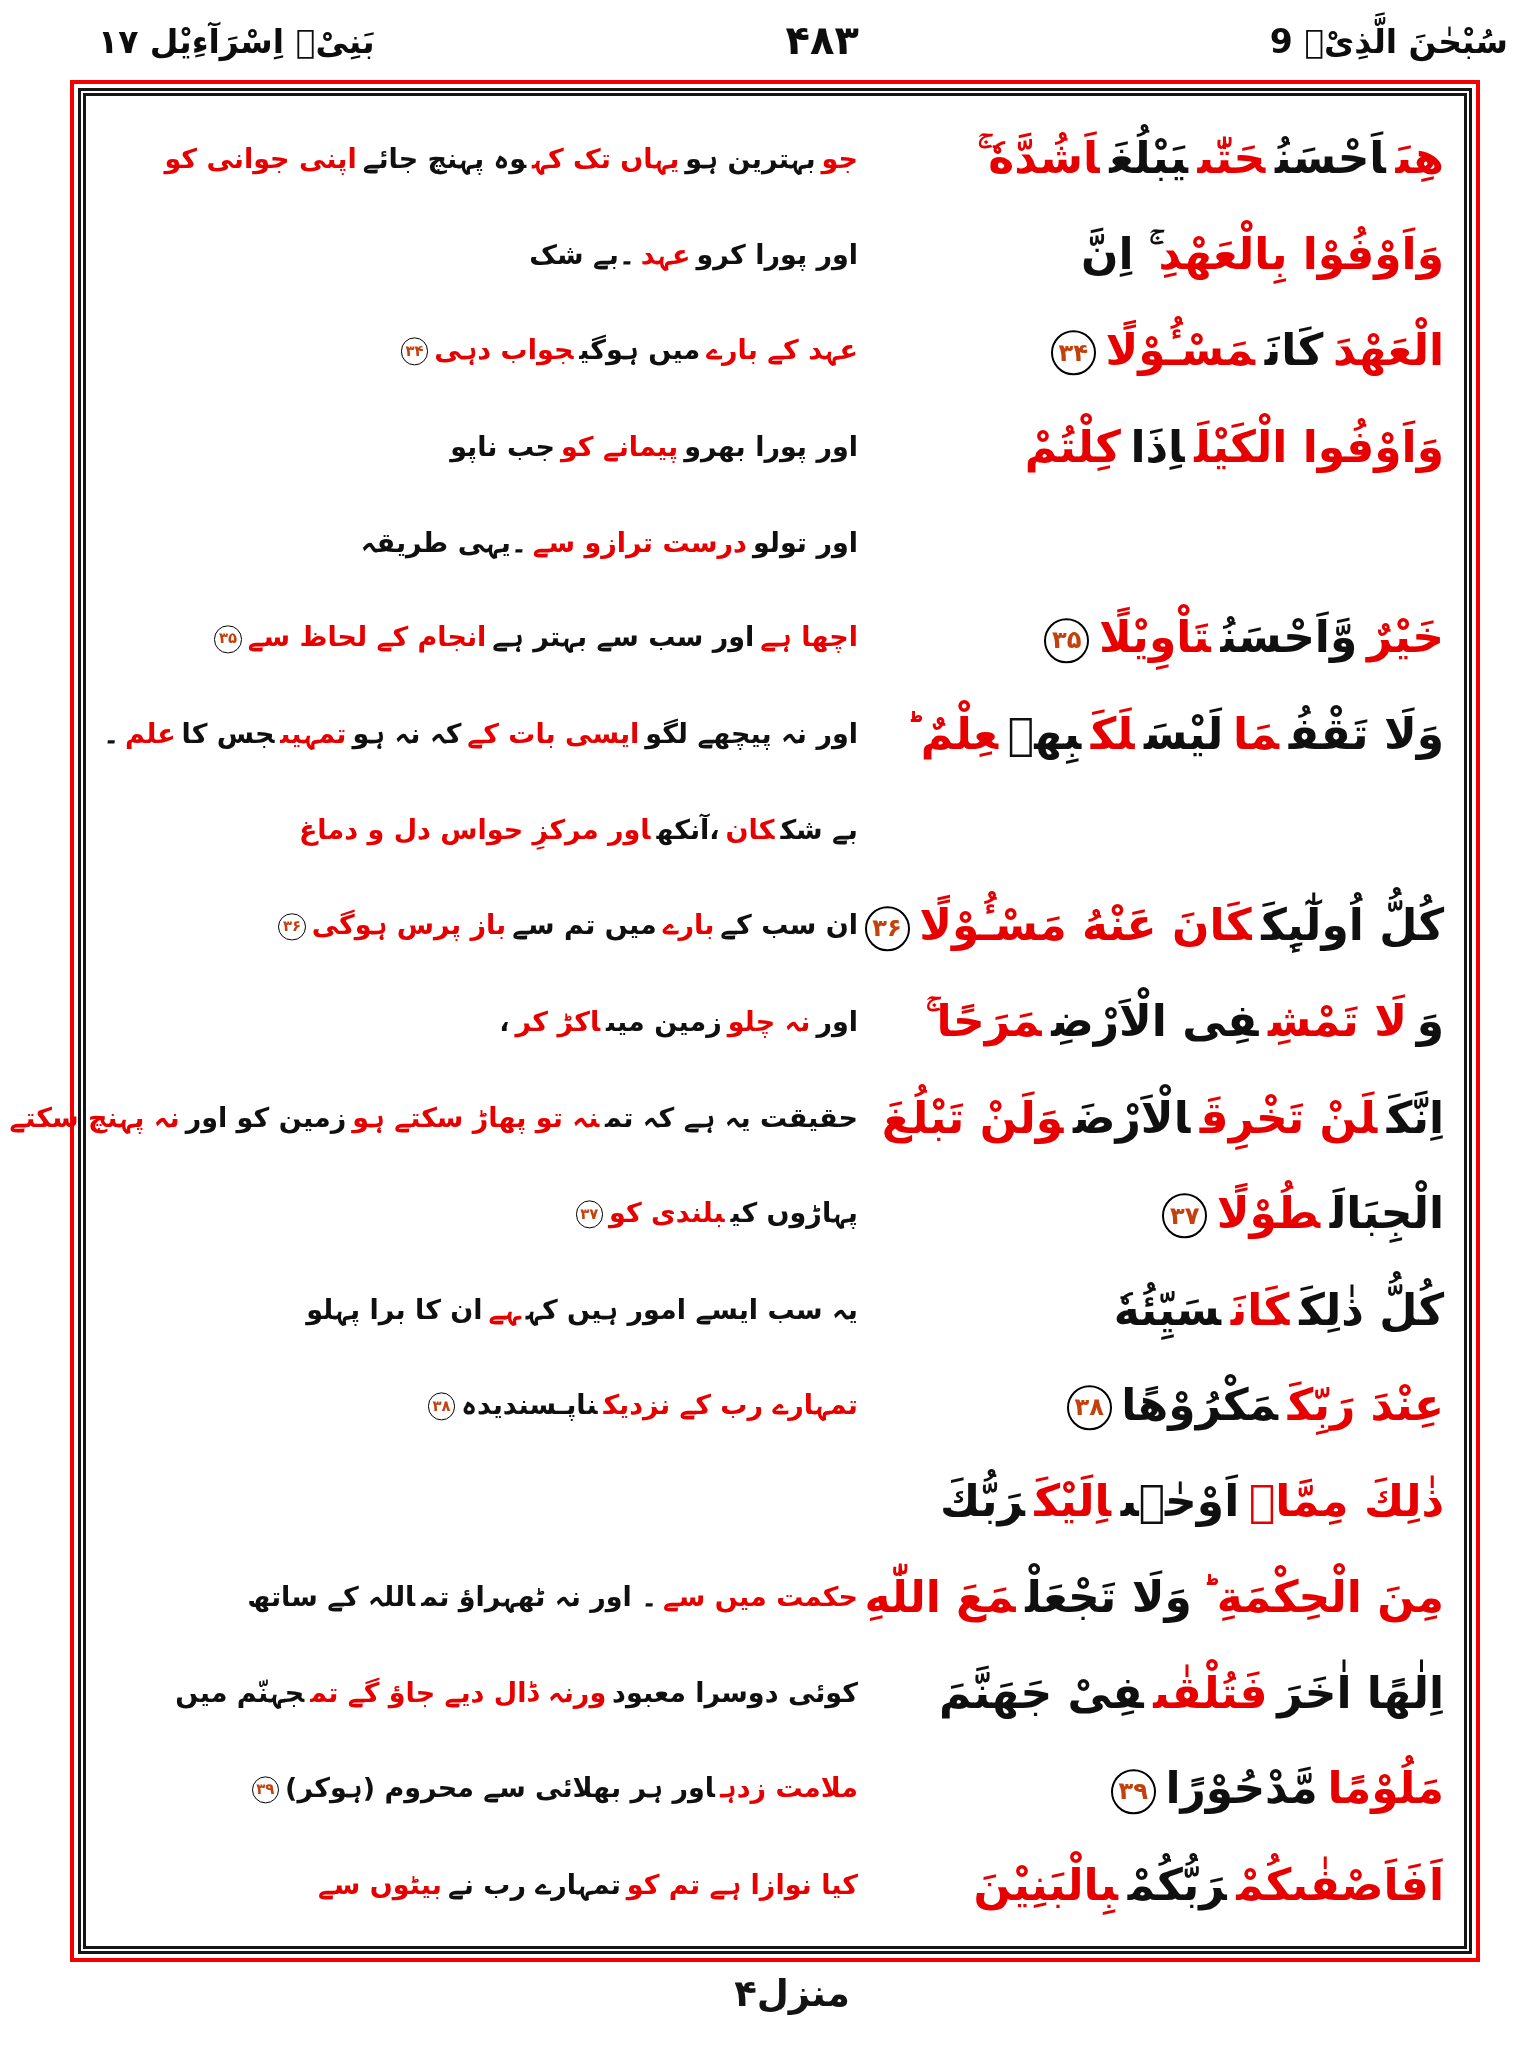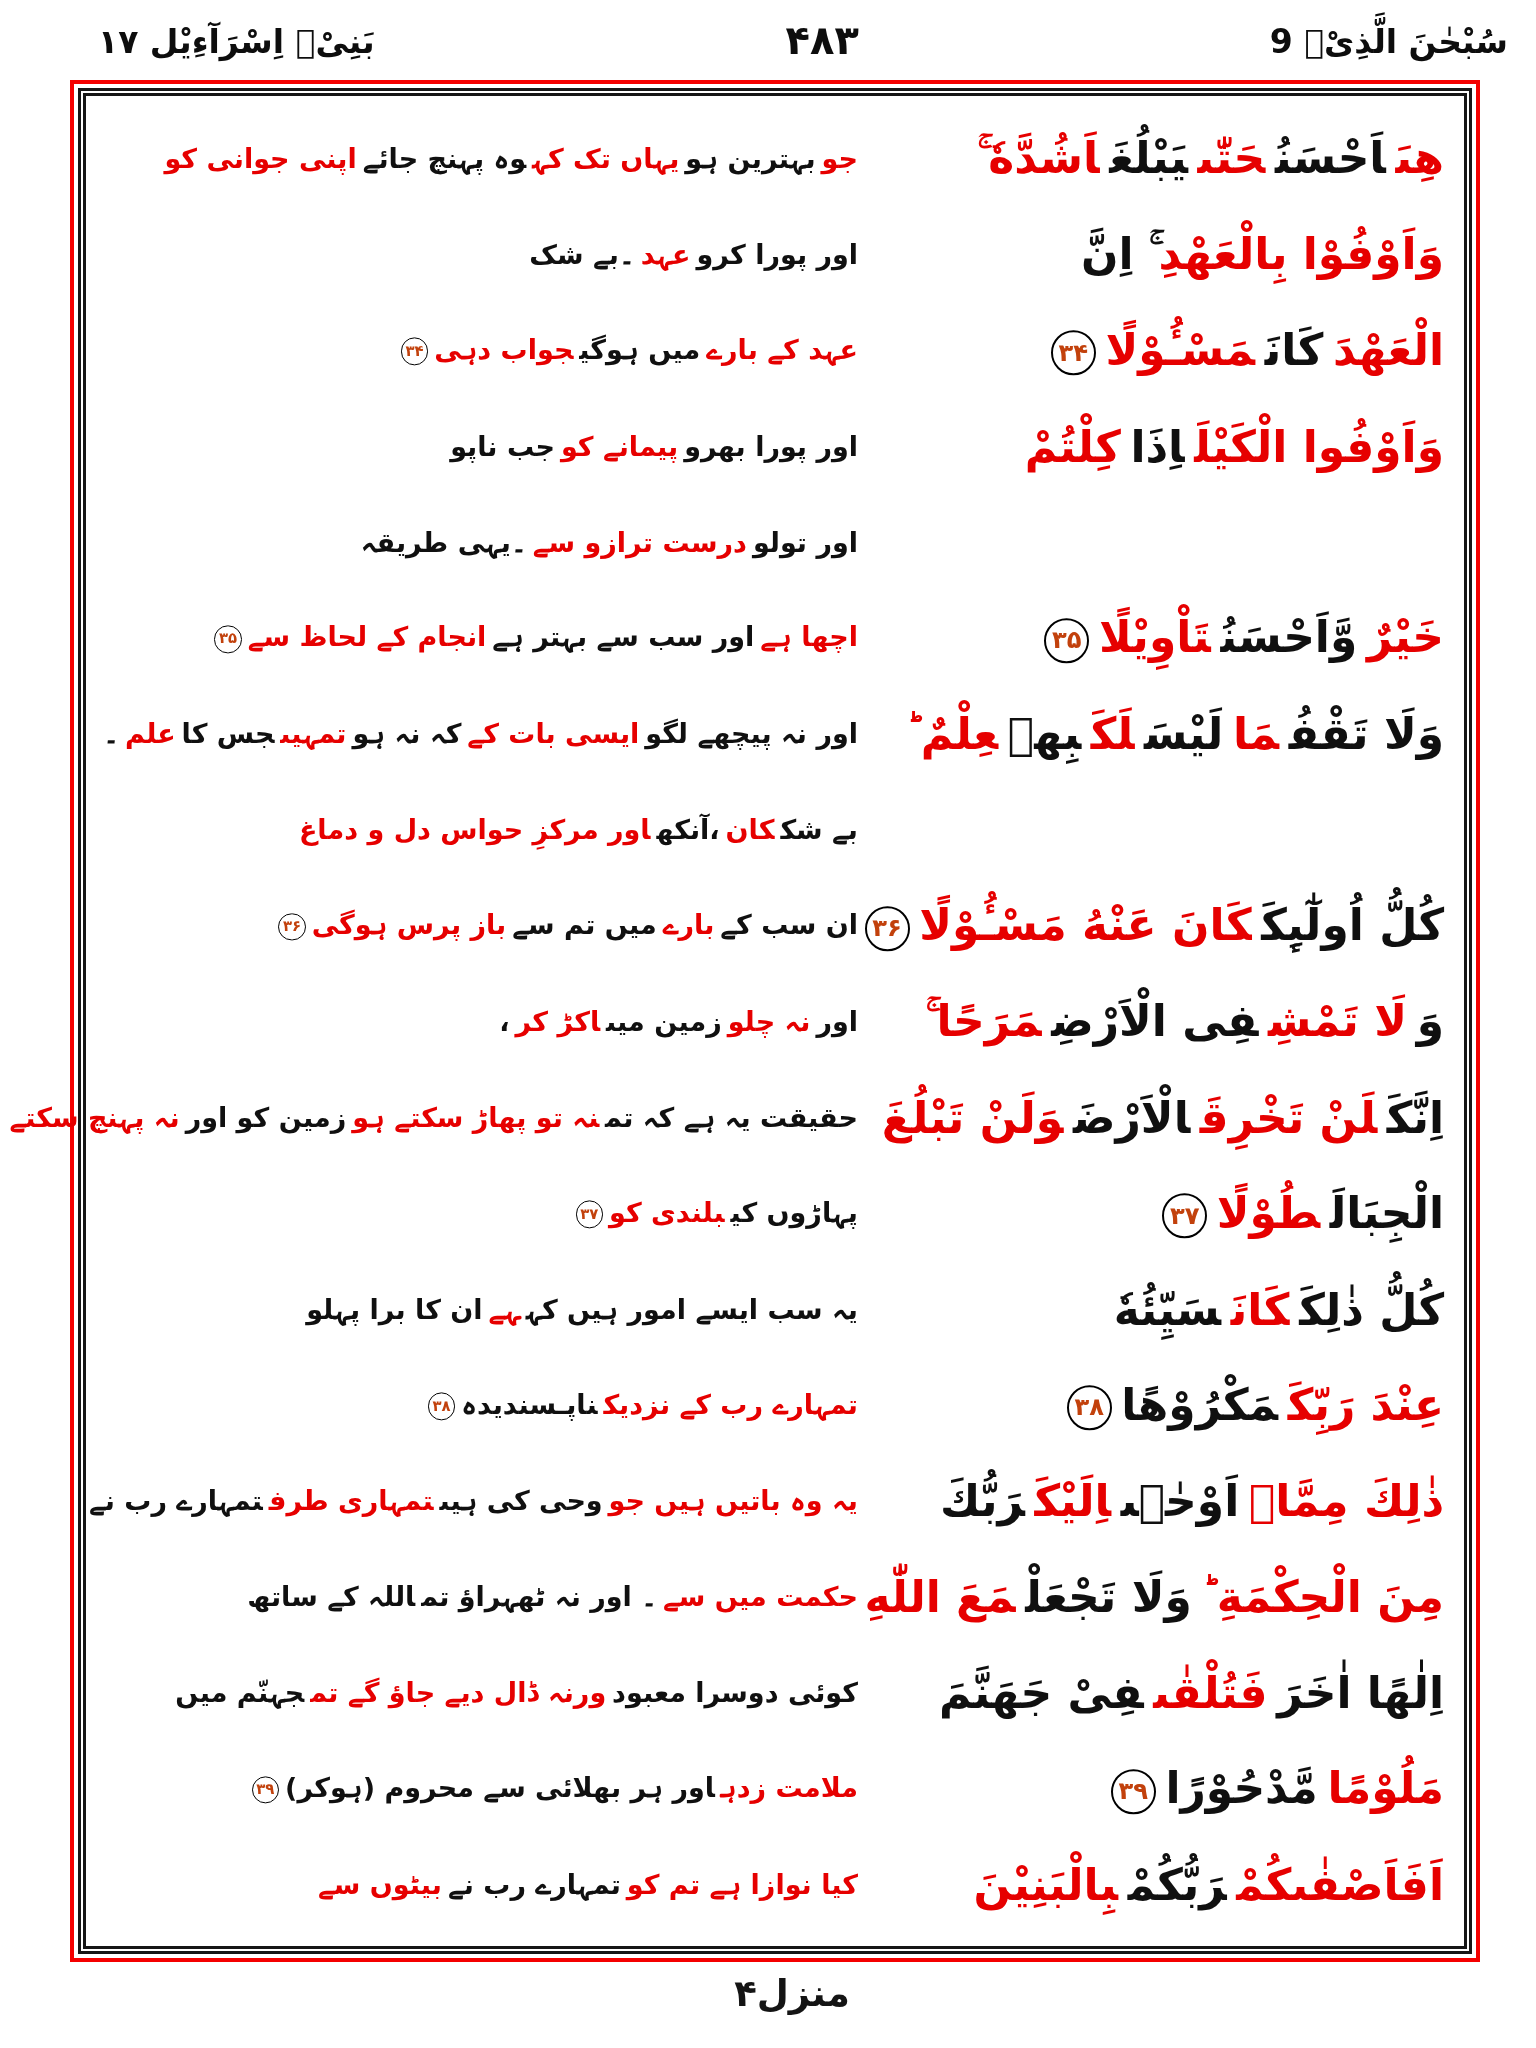--- a/index.html
+++ b/index.html
@@ -158,21 +158,20 @@
           <div class="row">
             <div class="arabic"><span class="seg red">عِنْدَ رَبِّكَ</span><span class="seg black">مَكْرُوْهًا</span><span class="badge">
                 <span>۳۸</span>
               </span></div>
             <div class="urdu"><span class="seg red">تمہارے رب کے نزدیک</span><span class="seg black">ناپـسندیدہ</span><span class="badge">
                 <span>۳۸</span>
               </span></div>
           </div>
           <div class="row">
             <div class="arabic"><span class="seg red">ذٰلِكَ مِمَّاۤ</span><span class="seg black">اَوْحٰۤى</span><span class="seg red">اِلَيْكَ</span><span class="seg black">رَبُّكَ</span></div>
-            <div class="urdu"><span class="seg red">یہ وہ باتیں ہیں جو</span><span class="seg black">وحی کی ہیں</span><span class="seg red">تمہاری طرف</span><span class="seg black">تمہارے رب نے</span></div>
           </div>
           <div class="row">
             <div class="arabic"><span class="seg red">مِنَ الْحِكْمَةِ ؕ</span><span class="seg black">وَلَا تَجْعَلْ</span><span class="seg red">مَعَ اللّٰهِ</span></div>
             <div class="urdu"><span class="seg red">حکمت میں سے</span><span class="seg black">۔ اور نہ ٹھہراؤ تم</span><span class="seg black">اللہ کے ساتھ</span></div>
           </div>
           <div class="row">
             <div class="arabic"><span class="seg black">اِلٰهًا اٰخَرَ</span><span class="seg red">فَتُلْقٰى</span><span class="seg black">فِىْ جَهَنَّمَ</span></div>
             <div class="urdu"><span class="seg black">کوئی دوسرا معبود</span><span class="seg red">ورنہ ڈال دیے جاؤ گے تم</span><span class="seg black">جہنّم میں</span></div>
           </div>
           <div class="row">

